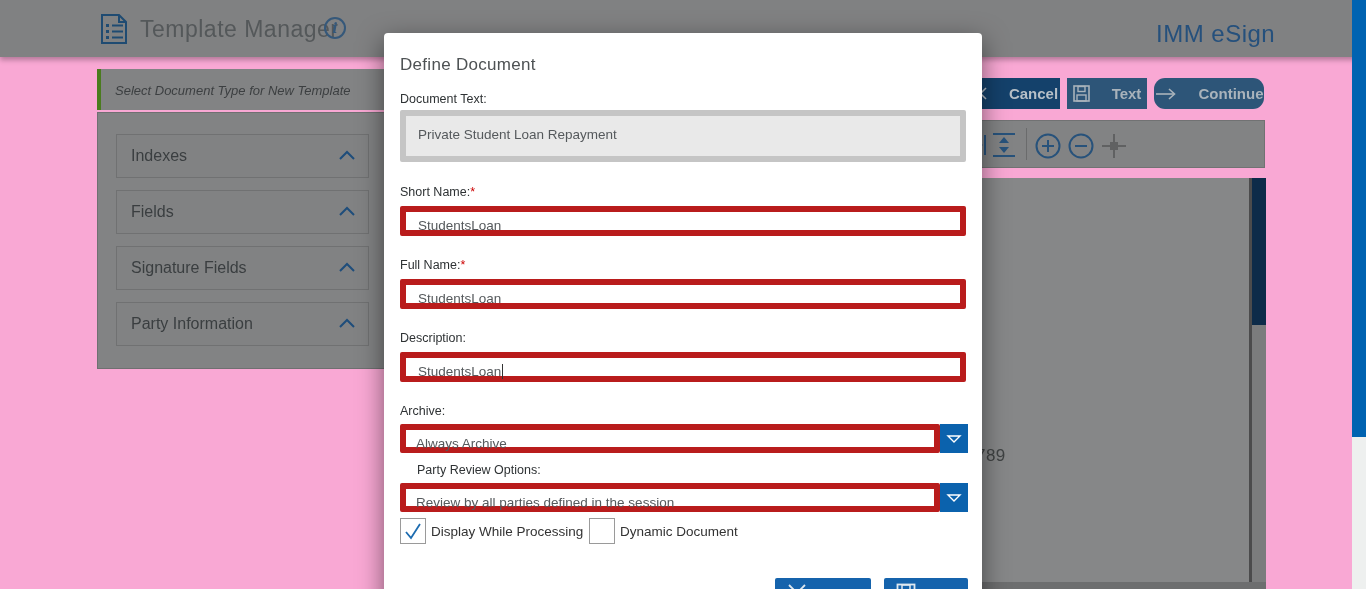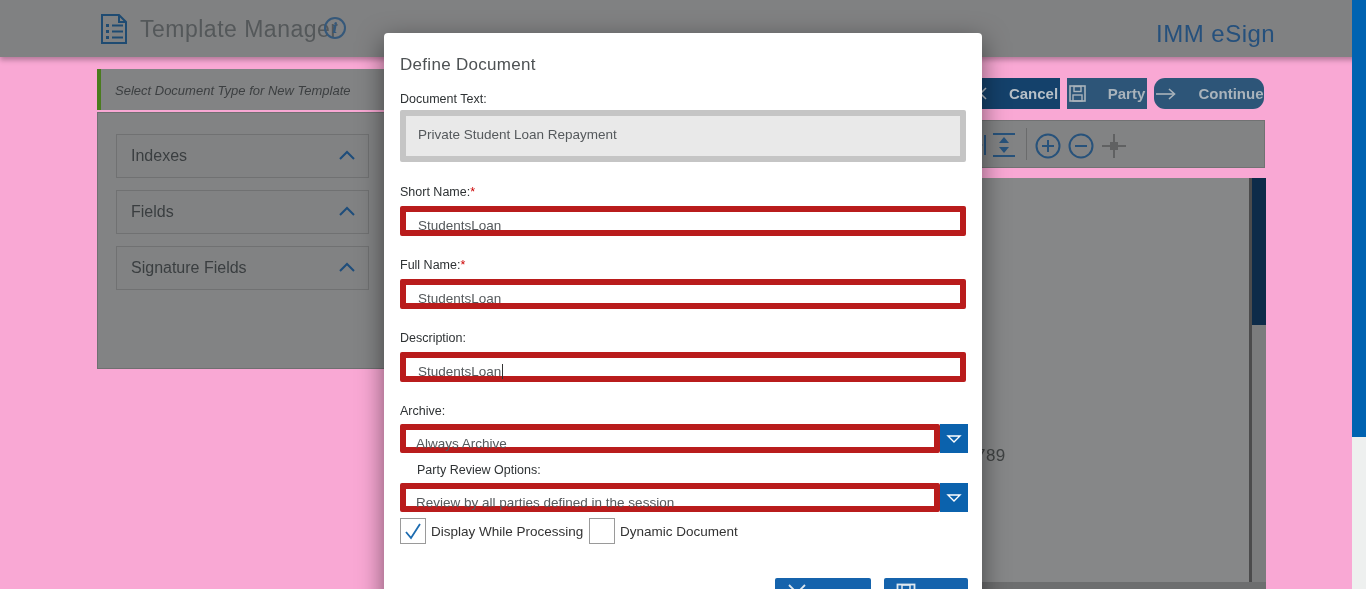--- a/index.html
+++ b/index.html
@@ -90,21 +90,21 @@
     </svg>
     <span>Cancel</span>
   </button>
 
   <button class="abs hbtn btn-save">
     <svg width="17" height="17" viewBox="0 0 17 17">
       <rect x="1" y="1" width="15" height="15" fill="none" stroke="#a9b3bb" stroke-width="1.6"></rect>
       <rect x="5" y="1.5" width="7" height="5" fill="none" stroke="#a9b3bb" stroke-width="1.4"></rect>
       <rect x="4" y="10" width="9" height="6" fill="none" stroke="#a9b3bb" stroke-width="1.4"></rect>
     </svg>
-    <span>Party</span>
+    <span>Text</span>
   </button>
 
   <button class="abs hbtn btn-continue">
     <svg width="22" height="12" viewBox="0 0 22 12">
       <line x1="1" y1="6" x2="19" y2="6" stroke="#a9b3bb" stroke-width="1.6"></line>
       <polyline points="14,1 19.5,6 14,11" fill="none" stroke="#a9b3bb" stroke-width="1.6"></polyline>
     </svg>
     <span>Continue</span>
   </button>
 
@@ -116,20 +116,26 @@
         </svg>
     </div>
     <div class="acc-item" style="top:77px;">
       <span class="lbl">Fields</span>
       <svg width="18" height="11" viewBox="0 0 18 11">
         <polyline points="2,9 9,2 16,9" fill="none" stroke="#1e4d7b" stroke-width="2"></polyline>
         </svg>
     </div>
     <div class="acc-item" style="top:133px;">
       <span class="lbl">Signature Fields</span>
+      <svg width="18" height="11" viewBox="0 0 18 11">
+        <polyline points="2,9 9,2 16,9" fill="none" stroke="#1e4d7b" stroke-width="2"></polyline>
+        </svg>
+    </div>
+    <div class="acc-item" style="top:189px;">
+      <span class="lbl">Party Information</span>
       <svg width="18" height="11" viewBox="0 0 18 11">
         <polyline points="2,9 9,2 16,9" fill="none" stroke="#1e4d7b" stroke-width="2"></polyline>
         </svg>
     </div>
   </div>
 
   <div class="abs toolbar"></div>
   <svg class="abs" style="left:962px;top:132px;" width="26" height="26" viewBox="0 0 26 26">
     <line x1="23" y1="3" x2="23" y2="23" stroke="#27527b" stroke-width="2"></line>
     <polygon points="21,13 13,8 13,18" fill="#27527b"></polygon>

